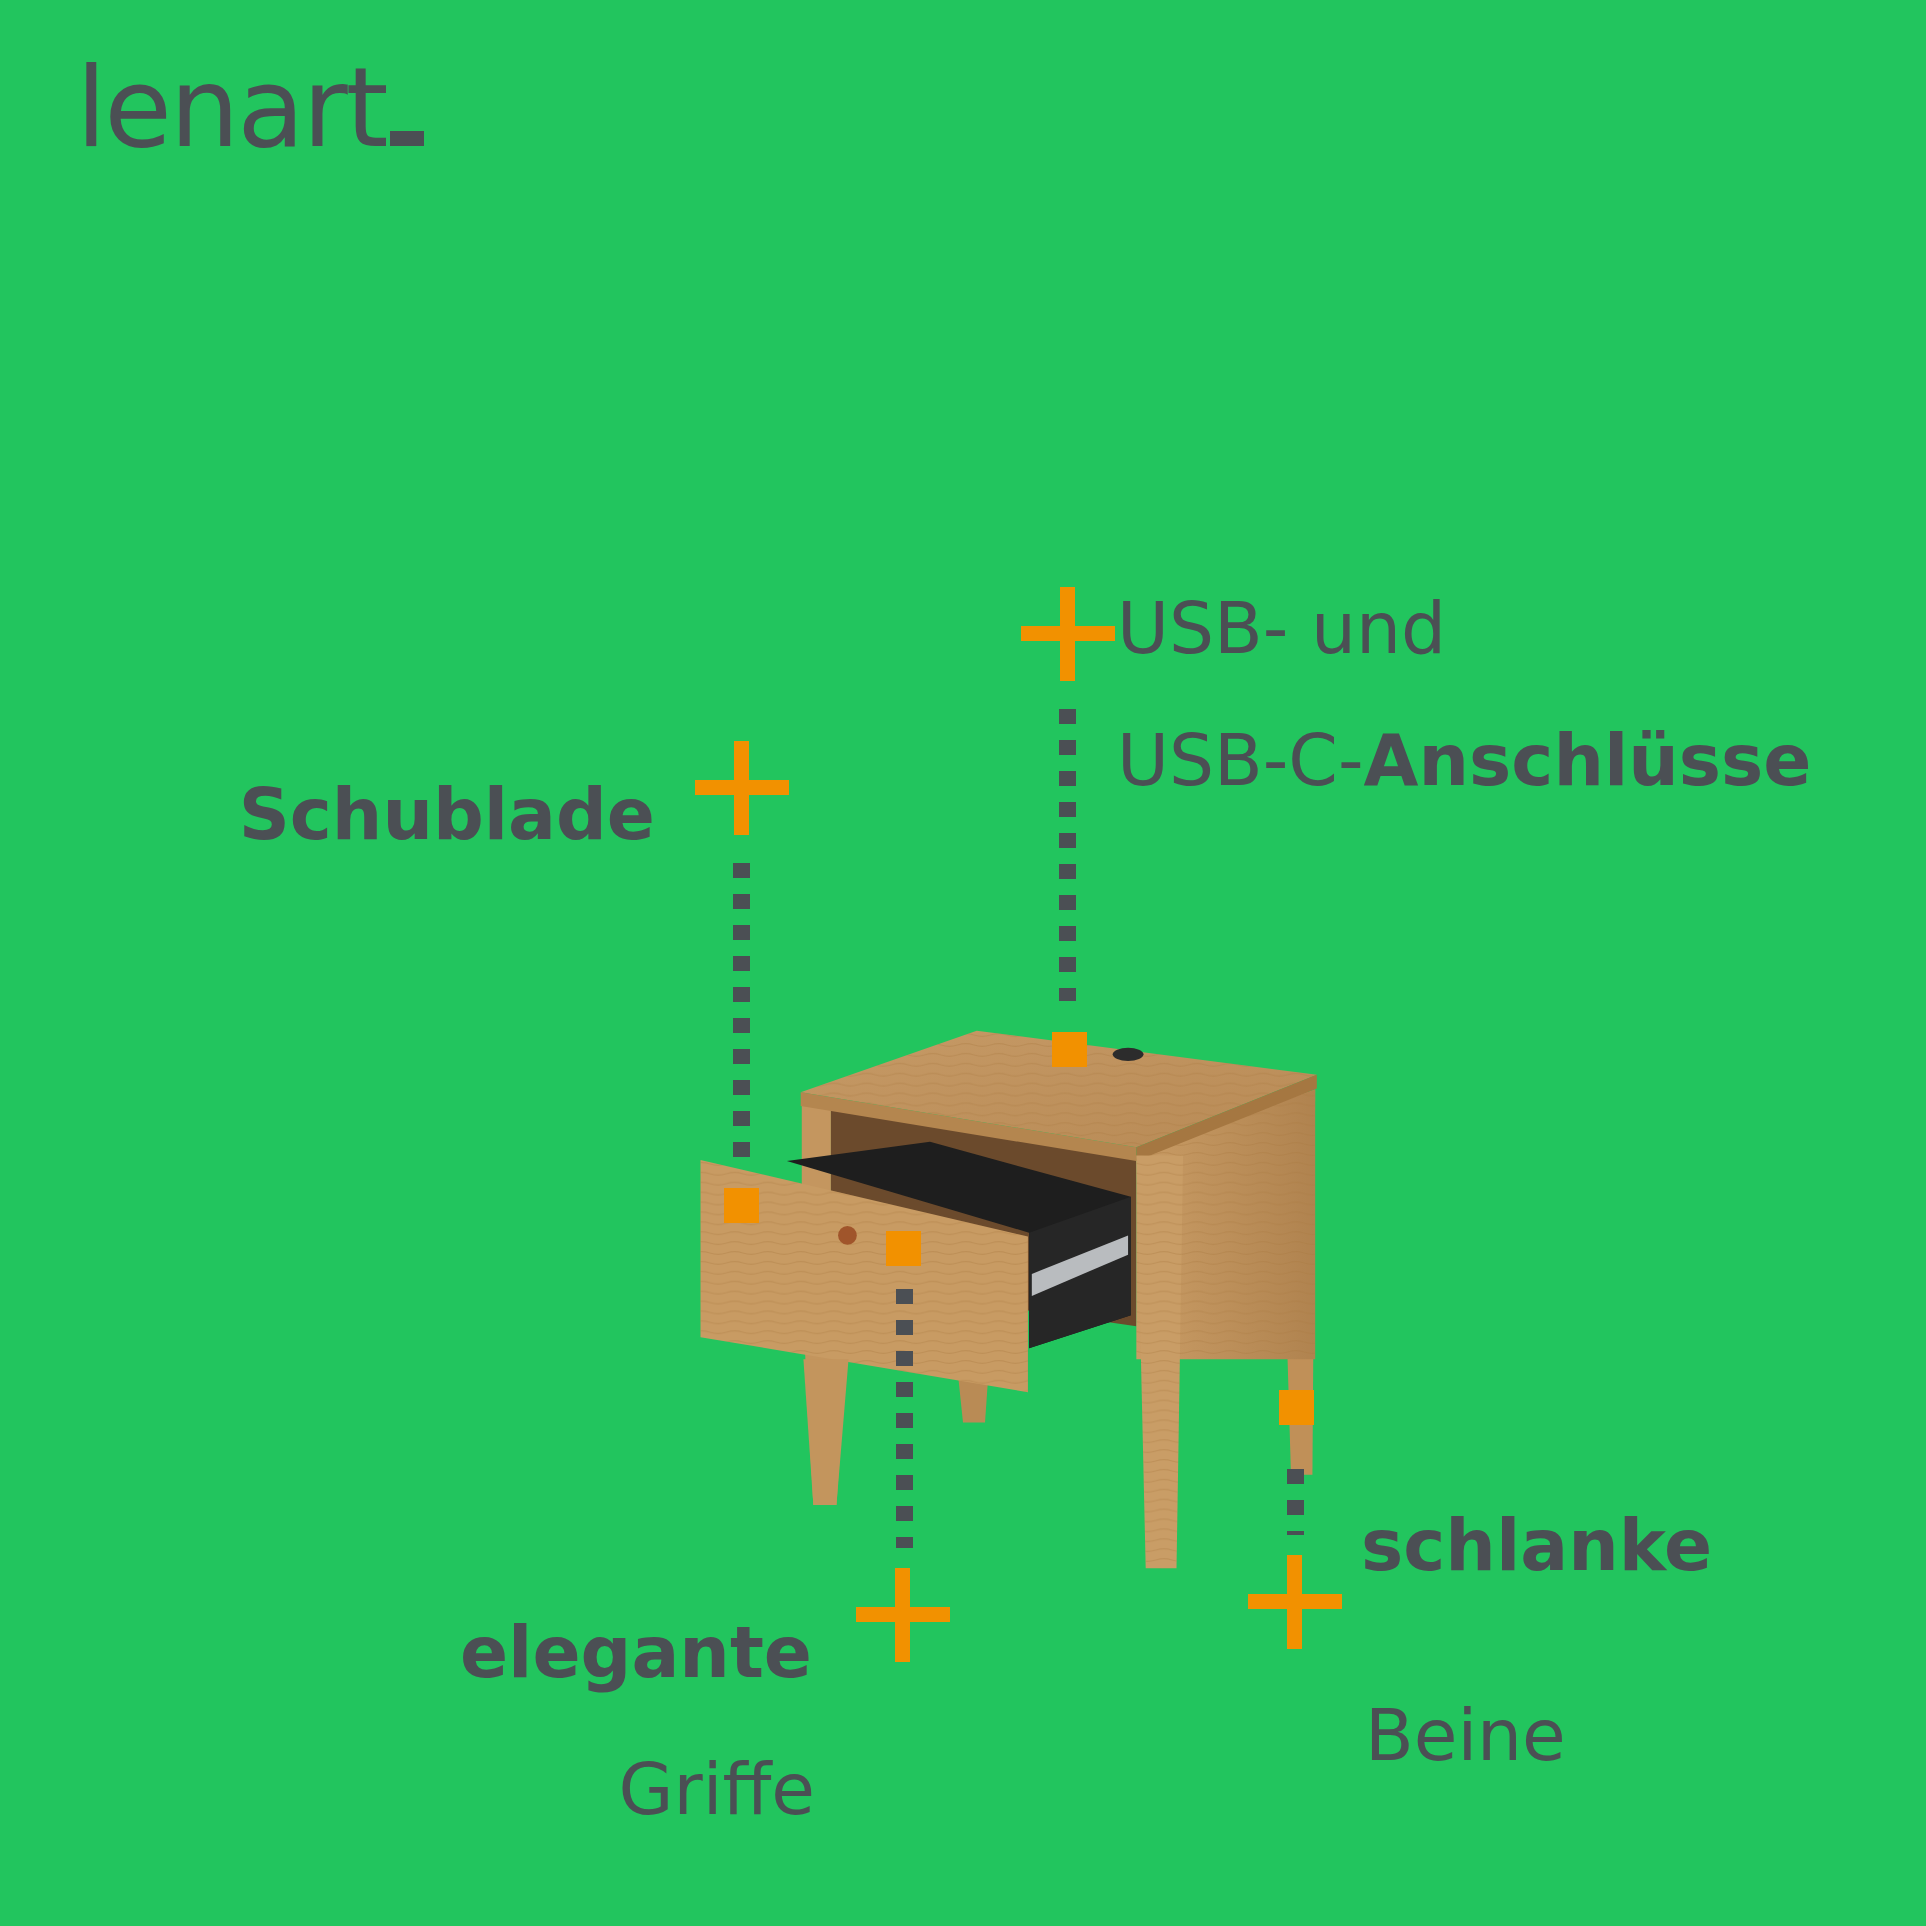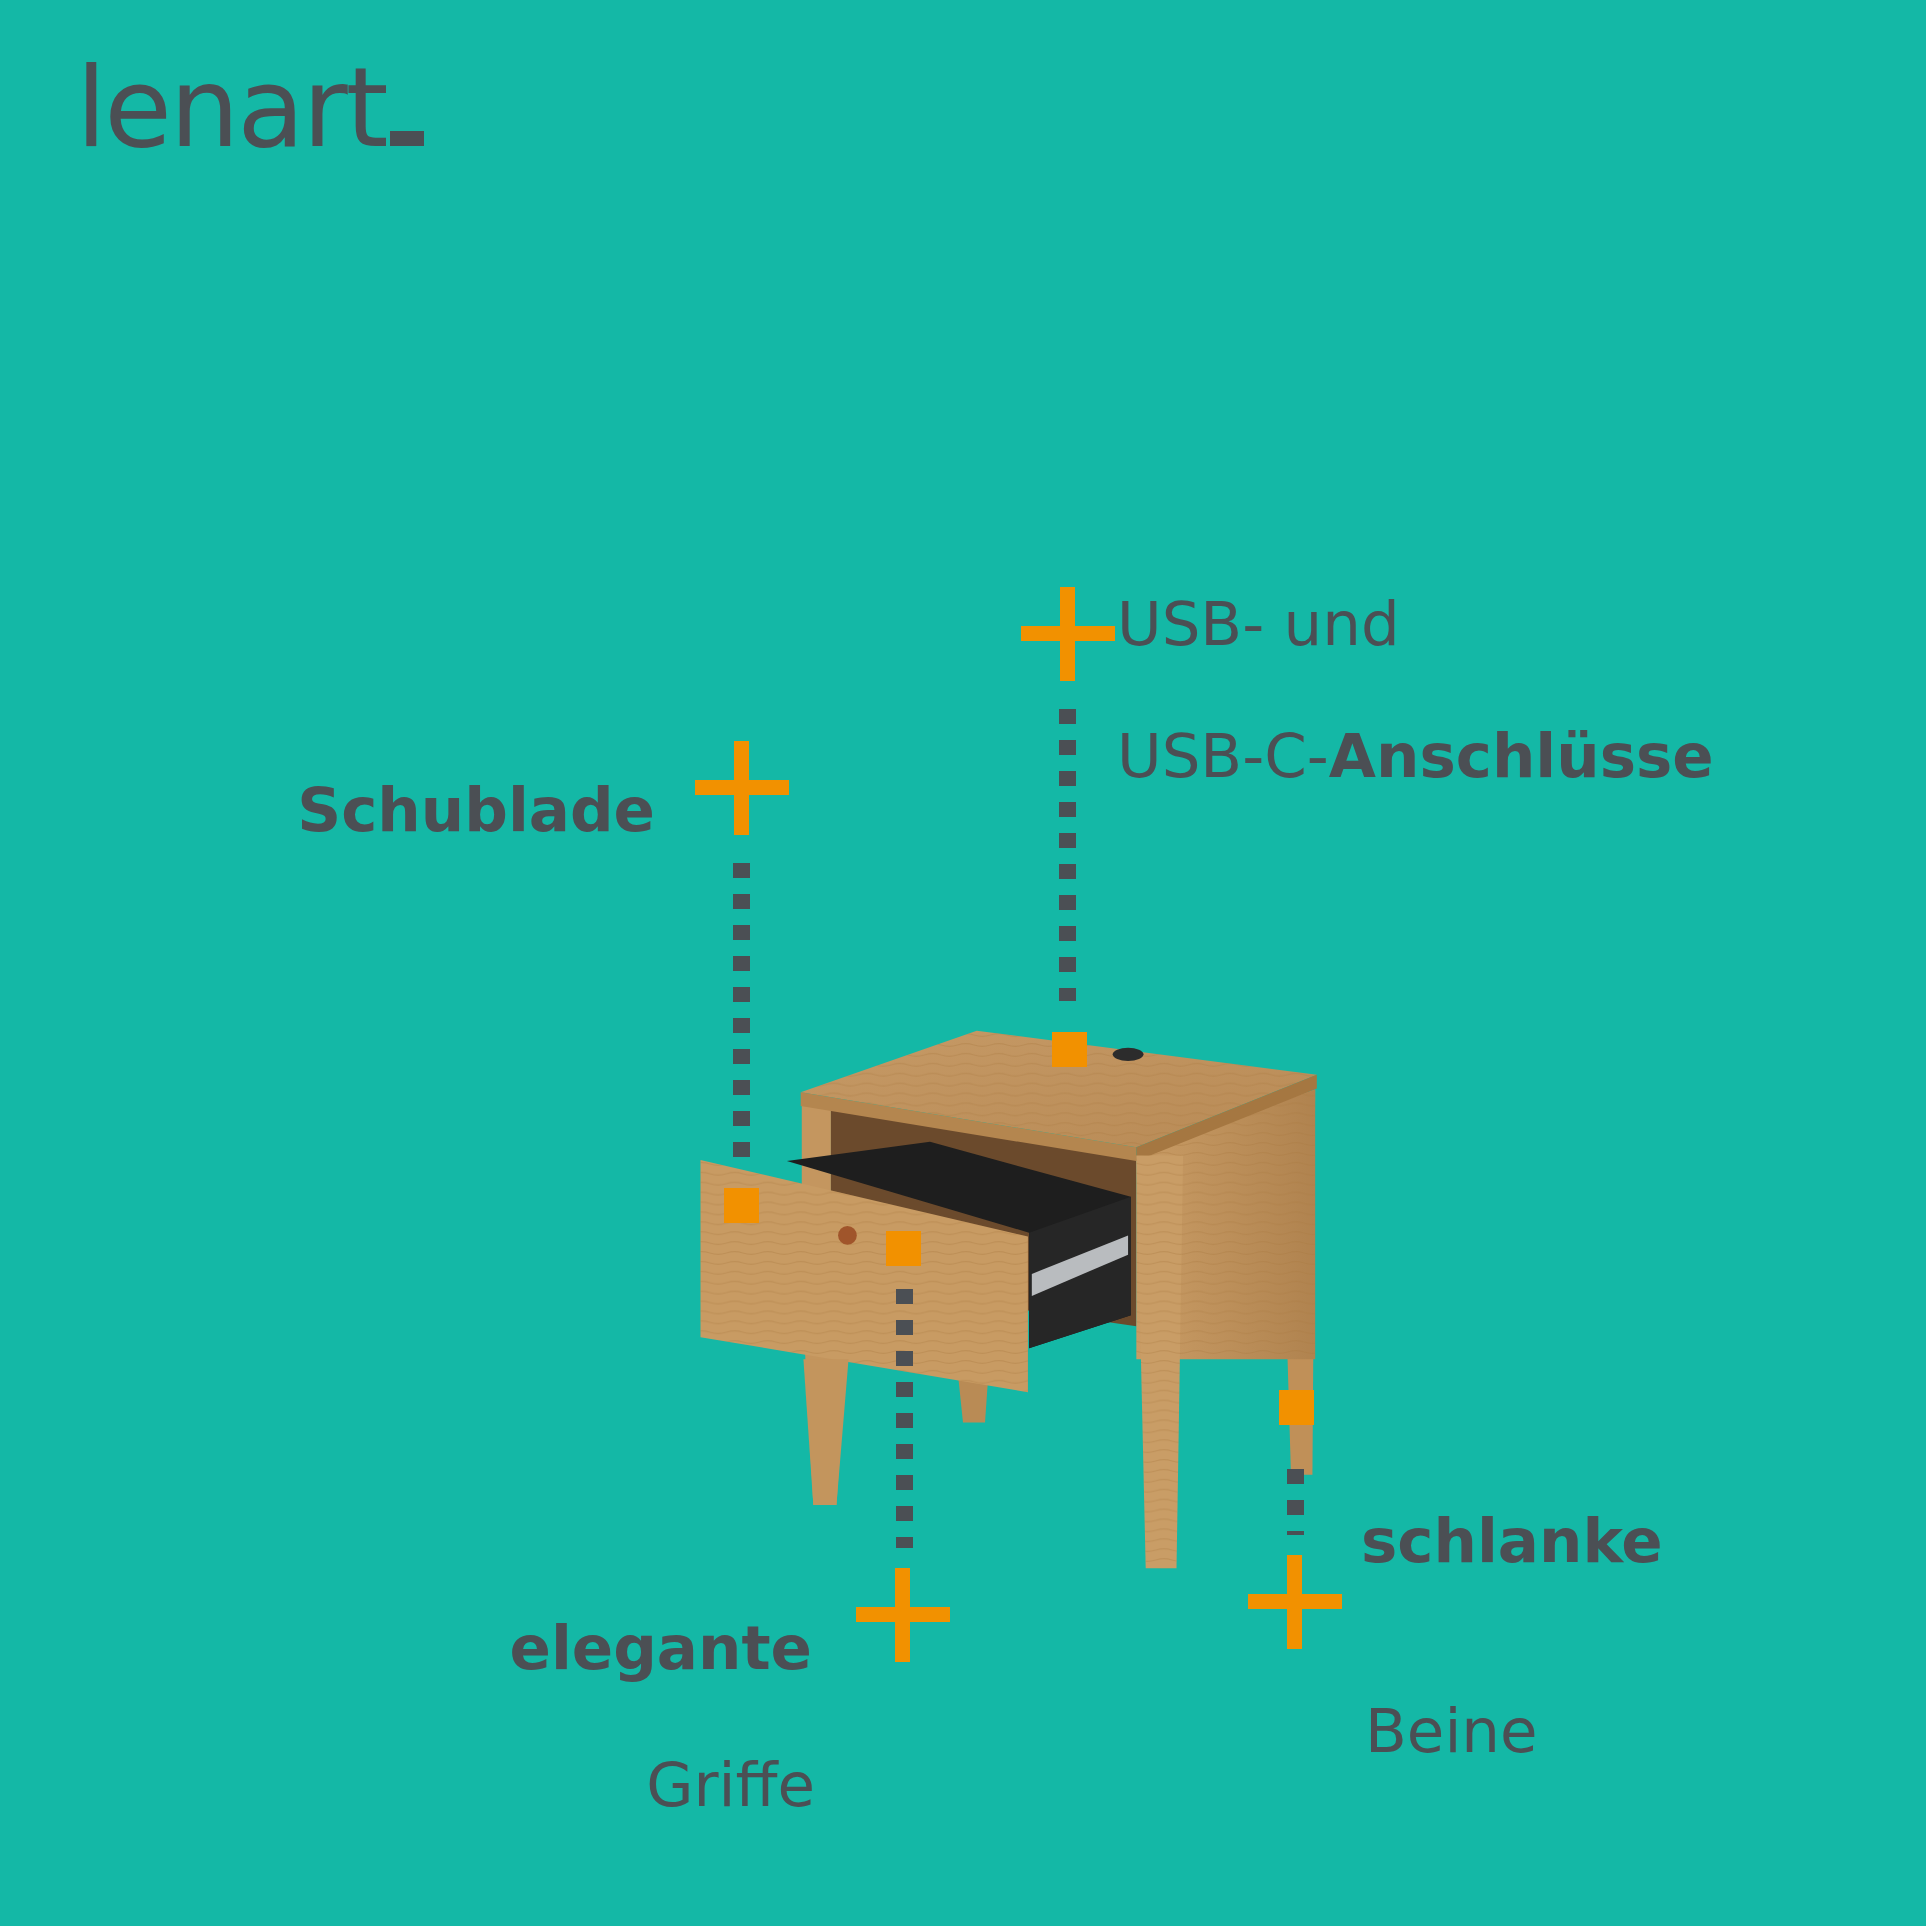--- a/index.html
+++ b/index.html
@@ -1,19 +1,19 @@
 <!DOCTYPE html>
 <html style="font-size:8.8px"><head>
 <meta charset="utf-8">
 <style>
   html,body{margin:0;padding:0;background:#fff;}
-  #stage{position:relative;width:1926px;height:1926px;background:#14b8a6;overflow:hidden;font-family:"DejaVu Sans","Liberation Sans",sans-serif;color:#4b4f54;}
+  #stage{position:relative;width:1926px;height:1926px;background:#22c55e;overflow:hidden;font-family:"DejaVu Sans","Liberation Sans",sans-serif;color:#4b4f54;}
   .logo{position:absolute;left:76px;top:53px;font-size:110px;letter-spacing:-2.2px;font-weight:500;line-height:1;}
   .logo .dash{display:inline-block;width:34px;height:15.4px;background:#4b4f54;margin-left:3.3px;vertical-align:baseline;}
-  .txt{position:absolute;white-space:nowrap;line-height:1;font-size:61px;}
+  .txt{position:absolute;white-space:nowrap;line-height:1;font-size:71px;}
   .b{font-weight:bold;}
   .r{text-align:right;margin-top:38px;}
   .plus{position:absolute;width:94px;height:94px;}
   .plus::before,.plus::after{content:"";position:absolute;background:var(--acc);}
   .plus::before{left:0;top:39px;width:94px;height:15.4px;}
   .plus::after{left:39px;top:0;width:15.4px;height:94px;}
   .sq{position:absolute;width:35px;height:35px;}
   .dots{position:absolute;width:16.5px;background-image:linear-gradient(#4b4f54 50%, transparent 50%);background-size:16.5px 31px;}
   svg.furn{position:absolute;left:0;top:0;}
 </style>

